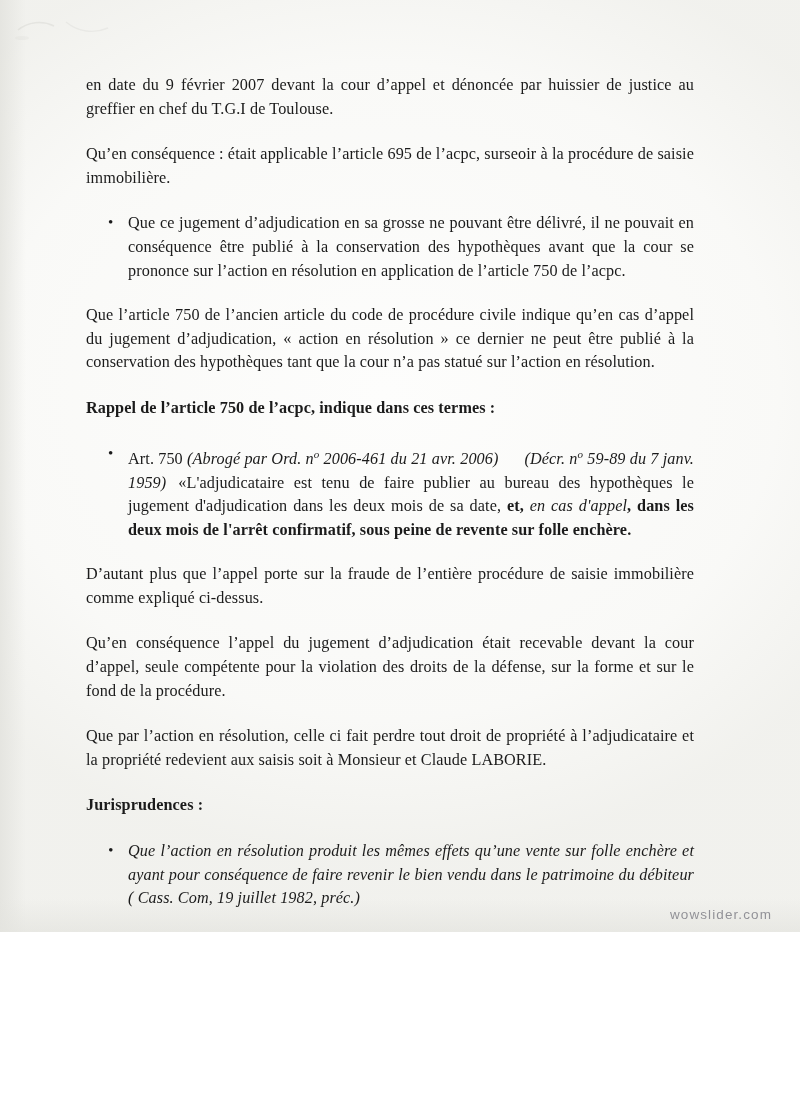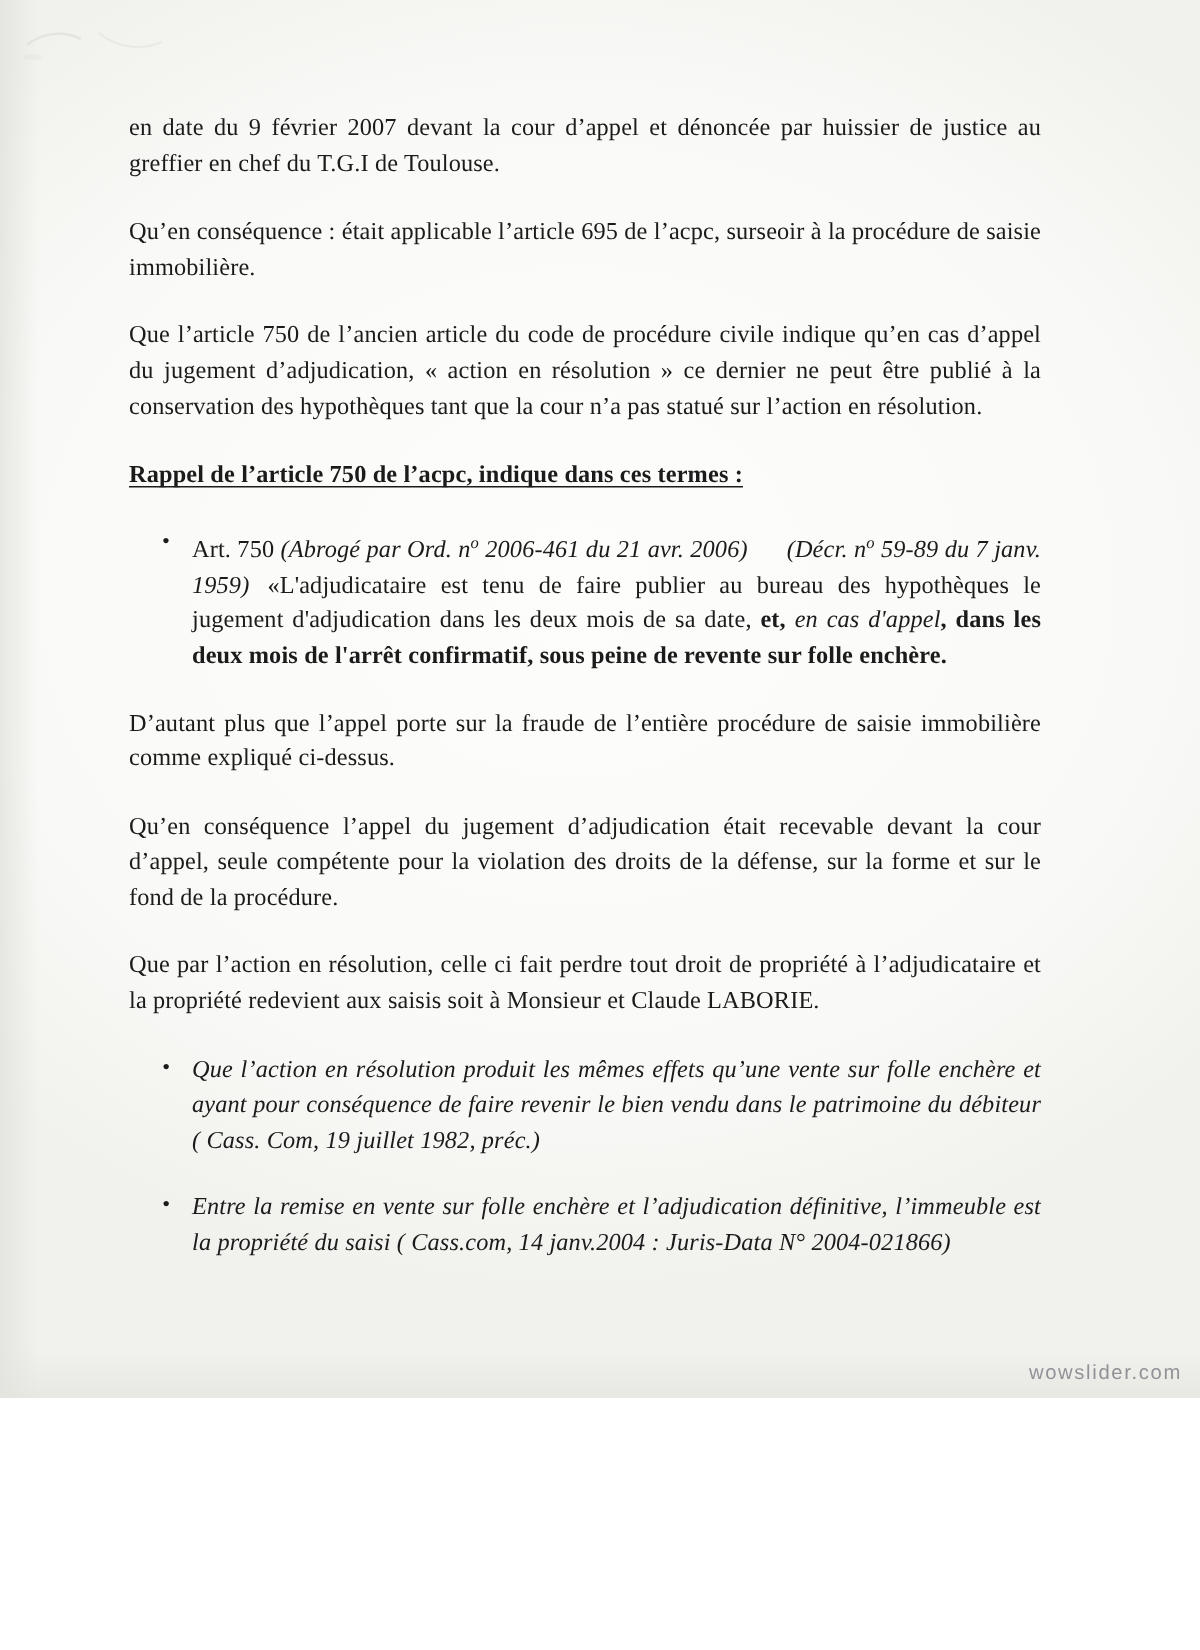--- a/index.html
+++ b/index.html
@@ -60,21 +60,20 @@
     text-align: justify;
     text-justify: inter-word;
     letter-spacing: .1px;
   }
 
   h3.heading {
     margin: 0 0 22px 0;
     font-size: 16.2px;
     line-height: 23.6px;
     font-weight: bold;
-    text-decoration: underline;
     text-underline-offset: 3px;
     letter-spacing: .1px;
   }
 
   ul.bullets {
     list-style: none;
     margin: 0 0 8px 0;
     padding: 0;
   }
   ul.bullets li {
@@ -106,21 +105,21 @@
   .page-number {
     position: absolute;
     left: 676px;
     top: 1040px;
     font-size: 14.5px;
     font-family: "Liberation Serif", serif;
     color: #242424;
   }
   .watermark {
     position: absolute;
-    right: 12px;
+    right: 28px;
     bottom: 10px;
     font-family: "Liberation Sans", sans-serif;
     font-size: 13.5px;
     letter-spacing: 1.1px;
     color: #8d8d93;
     opacity: .95;
   }
 </style>
 </head>
 <body>
@@ -137,37 +136,39 @@
     <ellipse cx="14" cy="30" rx="7" ry="2" fill="#cfcfca" opacity=".55"></ellipse>
   </svg>
 
   <div class="content">
 
     <p class="body">en date du 9 février 2007 devant la cour d’appel et dénoncée par huissier de justice au greffier en chef du T.G.I de Toulouse.</p>
 
     <p class="body">Qu’en conséquence : était applicable l’article 695 de l’acpc, surseoir à la procédure de saisie immobilière.</p>
 
     <ul class="bullets">
+      <li>Que ce jugement d’adjudication en sa grosse ne pouvant être délivré, il ne pouvait en conséquence être publié à la conservation des hypothèques avant que la cour se prononce sur l’action en résolution en application de l’article 750 de l’acpc.</li>
     </ul>
 
     <p class="body">Que l’article 750 de l’ancien article du code de procédure civile indique qu’en cas d’appel du jugement d’adjudication, «  action en résolution » ce dernier ne peut être publié à la conservation des hypothèques tant que la cour n’a pas statué sur l’action en résolution.</p>
 
 
     <h3 class="heading">Rappel de l’article 750 de l’acpc, indique dans ces termes :</h3>
 
     <ul class="bullets">
       <li><span>Art. 750</span> <span class="it">(Abrogé par  Ord. n</span><sup class="deg it">o</sup><span class="it"> 2006-461 du 21 avr. 2006)</span><span class="gap"></span><span class="it">(Décr.  n</span><sup class="deg it">o</sup><span class="it"> 59-89 du 7 janv. 1959)</span><span class="gap-sm"></span><span>«L'adjudicataire est tenu de faire publier au bureau des hypothèques le jugement d'adjudication dans les deux mois de sa date,</span> <span class="bd">et,</span> <span class="bdit">en cas d'appel</span><span class="bd">, dans les deux mois de l'arrêt confirmatif, sous peine de revente sur folle enchère.</span></li>
     </ul>
 
     <p class="body">D’autant plus que l’appel porte sur la fraude de l’entière procédure de saisie immobilière comme expliqué ci-dessus.</p>
 
     <p class="body">Qu’en conséquence l’appel du jugement d’adjudication était recevable devant la cour d’appel, seule compétente pour la violation des droits de la défense, sur la forme et sur le fond de la procédure.</p>
 
     <p class="body">Que par l’action en résolution, celle ci fait perdre tout droit de propriété à l’adjudicataire et la propriété redevient aux saisis soit à Monsieur et Claude LABORIE.</p>
 
+    <h3 class="heading">Jurisprudences :</h3>
 
     <ul class="bullets">
       <li class="italic">Que l’action en résolution produit les mêmes effets qu’une vente sur folle enchère et ayant pour conséquence de faire revenir le bien vendu dans le patrimoine du débiteur ( Cass. Com, 19 juillet 1982, préc.)</li>
       <li class="italic">Entre la remise en vente sur folle enchère et l’adjudication définitive, l’immeuble est la propriété du saisi ( Cass.com, 14 janv.2004 : Juris-Data N° 2004-021866)</li>
 
     </ul>
 
   </div>
 
   <div class="page-number">7</div>

